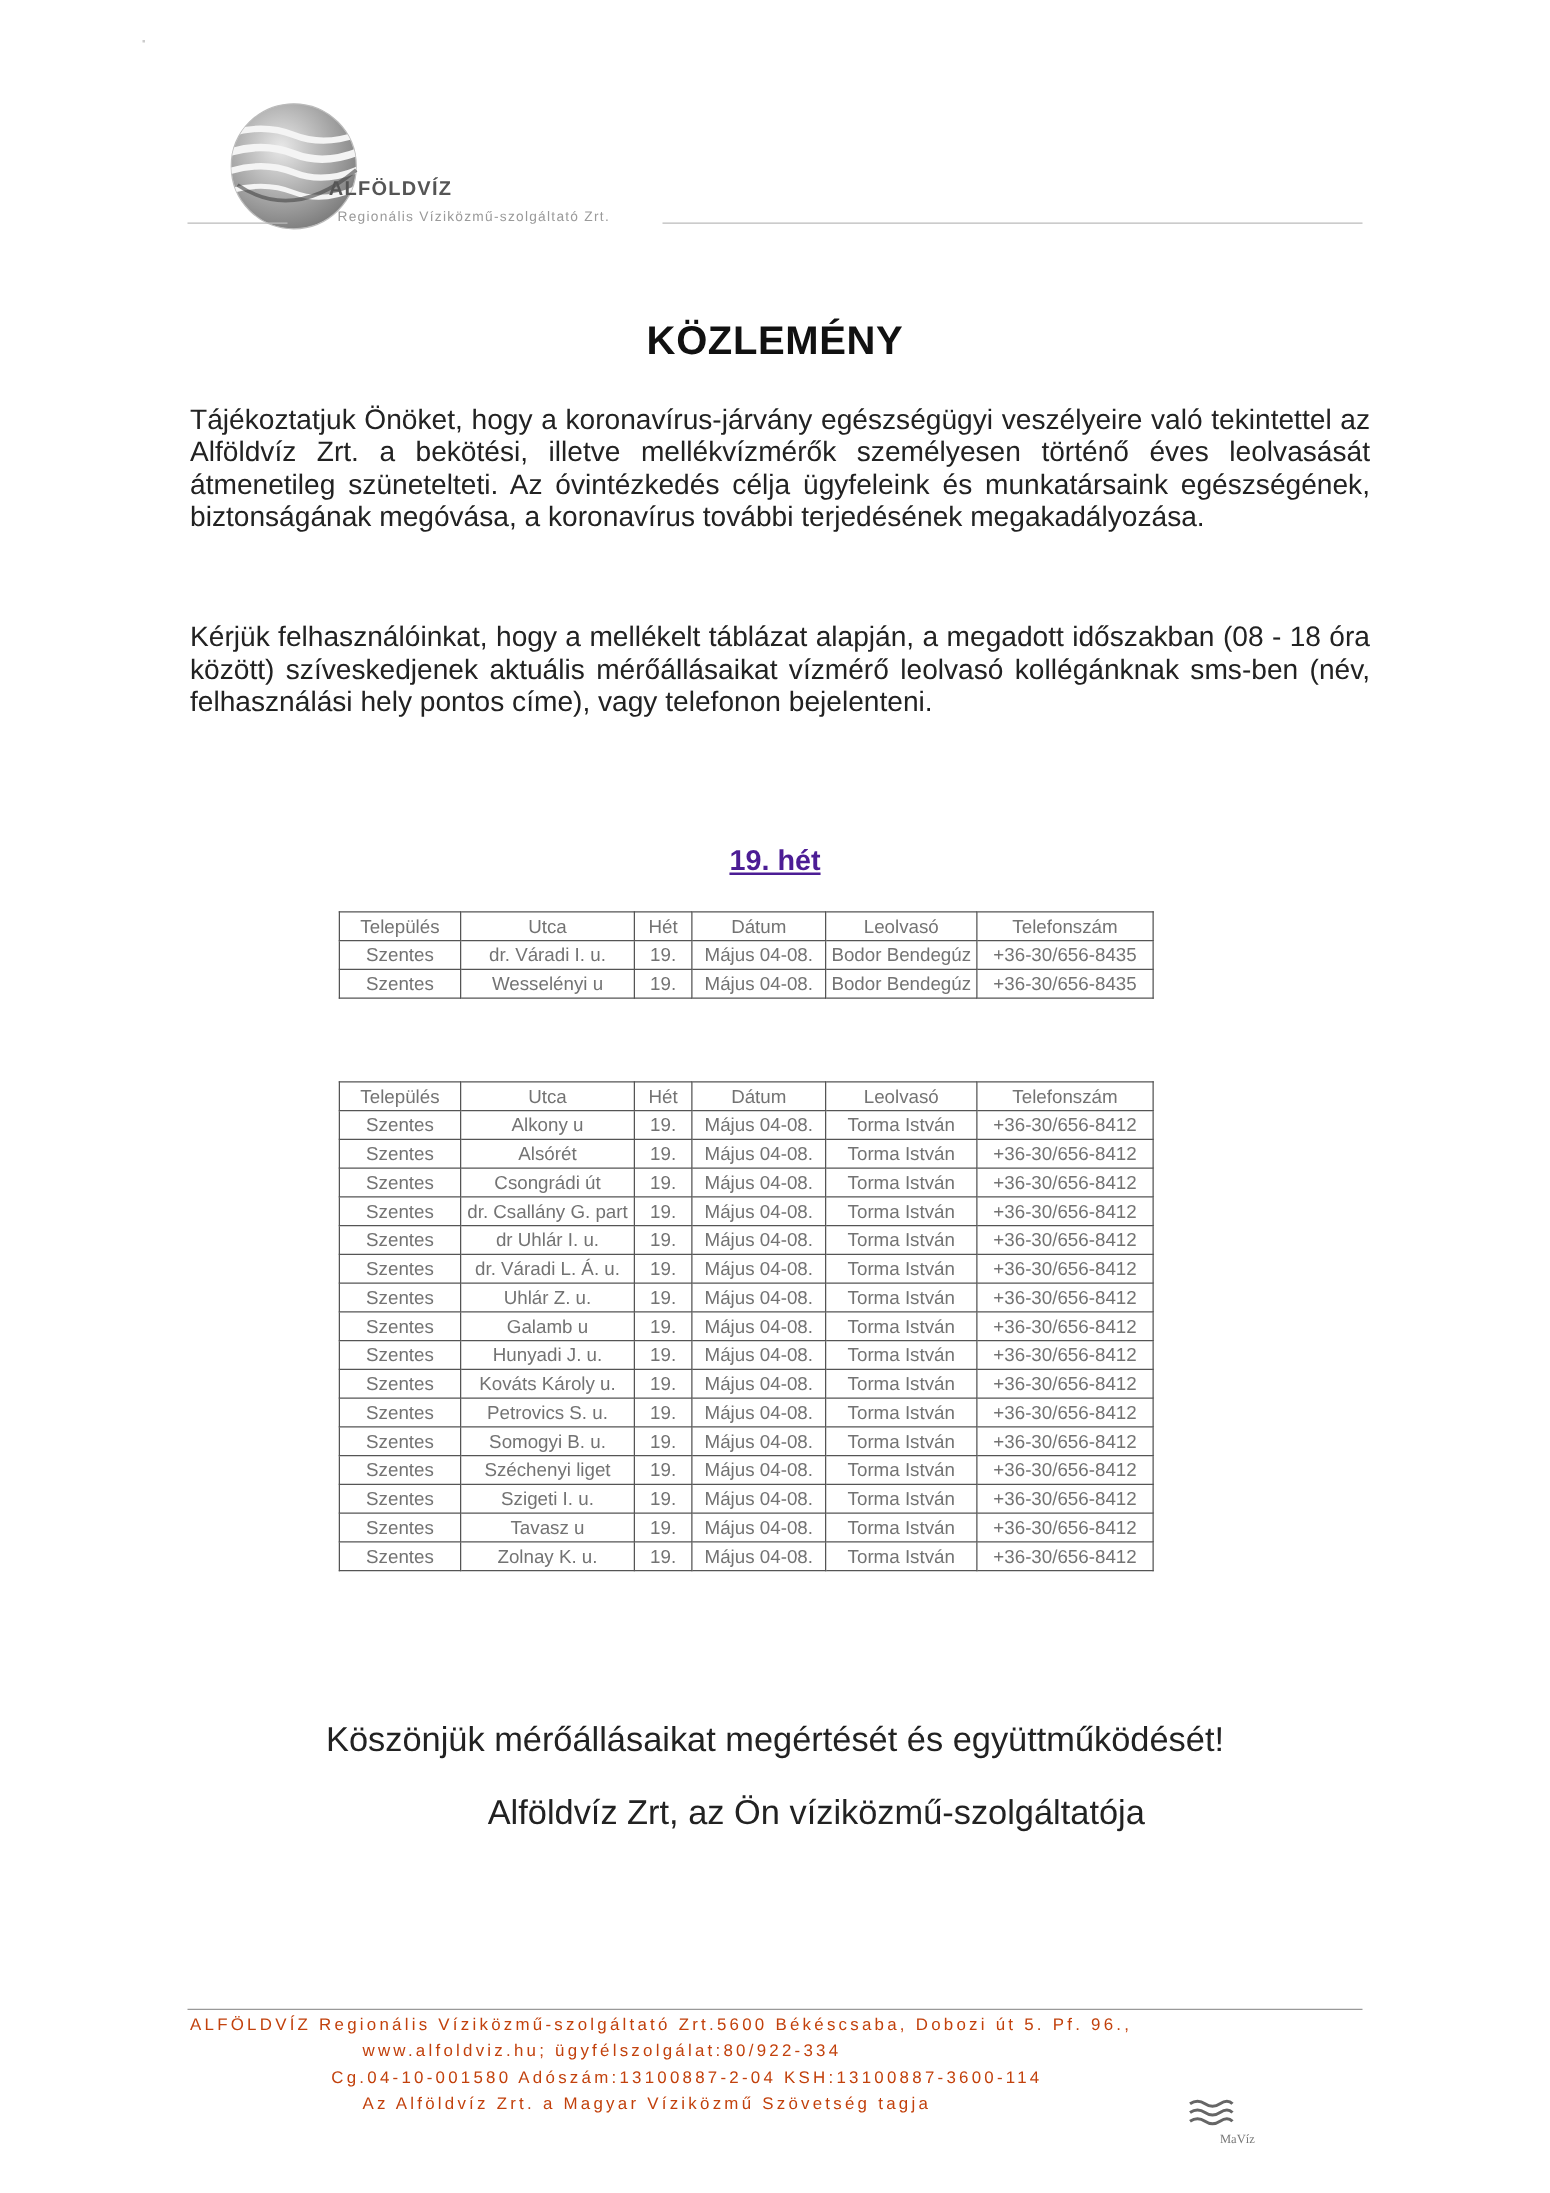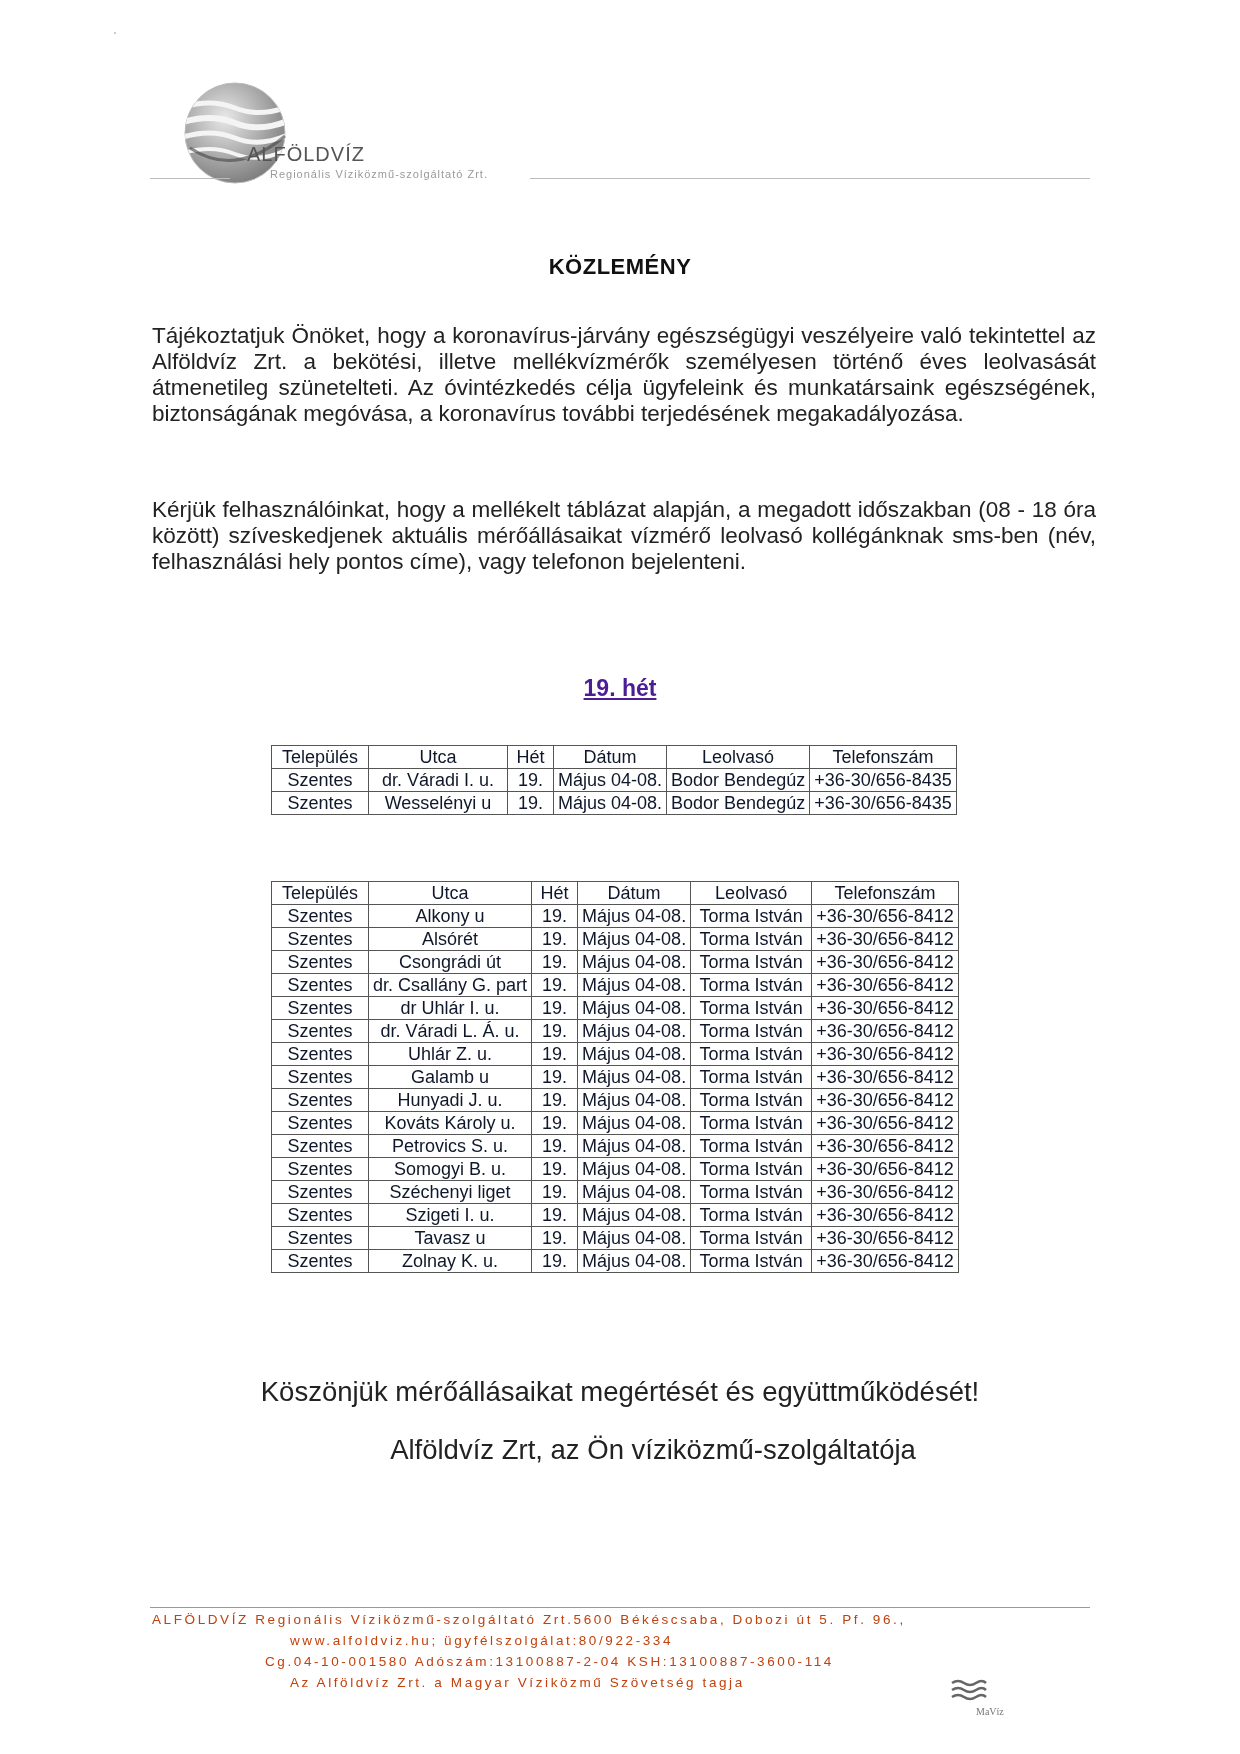--- a/index.html
+++ b/index.html
@@ -4,37 +4,36 @@
   <style>
     html, body { margin: 0; padding: 0; background: #ffffff; }
     body {
       width: 1240px; height: 1754px; position: relative; overflow: hidden;
       font-family: "Liberation Sans", sans-serif; color: #1a1a1a;
     }
     .page { position: absolute; left: 0; top: 0; width: 1240px; height: 1754px; }
 
     
     .logo { position: absolute; left: 180px; top: 78px; width: 110px; height: 110px; }
-    .logo-name { position: absolute; left: 247px; top: 143px; font-size: 20px; letter-spacing: 1px; color: #555; font-weight: normal; }
+    .logo-name { position: absolute; left: 263px; top: 143px; font-size: 16px; letter-spacing: 1px; color: #555; font-weight: bold; }
     .logo-sub { position: absolute; left: 270px; top: 168px; font-size: 11px; letter-spacing: 1px; color: #9a9a9a; }
     .header-rule-left { position: absolute; left: 150px; top: 178px; width: 80px; border-top: 1px solid #bbb; }
     .header-rule-right { position: absolute; left: 530px; top: 178px; width: 560px; border-top: 1px solid #bbb; }
 
-    .title { position: absolute; left: 0; width: 1240px; top: 254px; text-align: center; font-size: 22px; font-weight: bold; letter-spacing: 0.5px; color: #111; }
+    .title { position: absolute; left: 0; width: 1240px; top: 254px; text-align: center; font-size: 32px; font-weight: bold; letter-spacing: 0.5px; color: #111; }
 
     .para { position: absolute; left: 152px; width: 944px; font-size: 22.5px; line-height: 26px; text-align: justify; color: #222; }
     .para1 { top: 323px; }
     .para2 { top: 497px; }
 
     .week-heading { position: absolute; left: 0; width: 1240px; top: 675px; text-align: center; font-size: 23px; font-weight: bold; text-decoration: underline; color: #4c1d95; }
 
     table.readers {
-      position: absolute; border-collapse: collapse; font-size: 18px; color: #0f172a;
+      position: absolute; border-collapse: collapse; font-size: 15px; color: #737373;
       font-family: "Liberation Sans", sans-serif;
-      margin-top: 16px;
     }
     table.readers td, table.readers th {
       border: 1px solid #555; text-align: center; padding: 0 4px; height: 22px; font-weight: normal; white-space: nowrap;
     }
     table.t1 { left: 271px; top: 729px; }
     table.t2 { left: 271px; top: 865px; }
     .c1 { width: 88px; } .c2 { width: 130px; } .c3 { width: 37px; }
     .c4 { width: 98px; } .c5 { width: 112px; } .c6 { width: 132px; }
 
     .thanks { position: absolute; left: 0; width: 1240px; top: 1376px; text-align: center; font-size: 27.5px; color: #222; }

